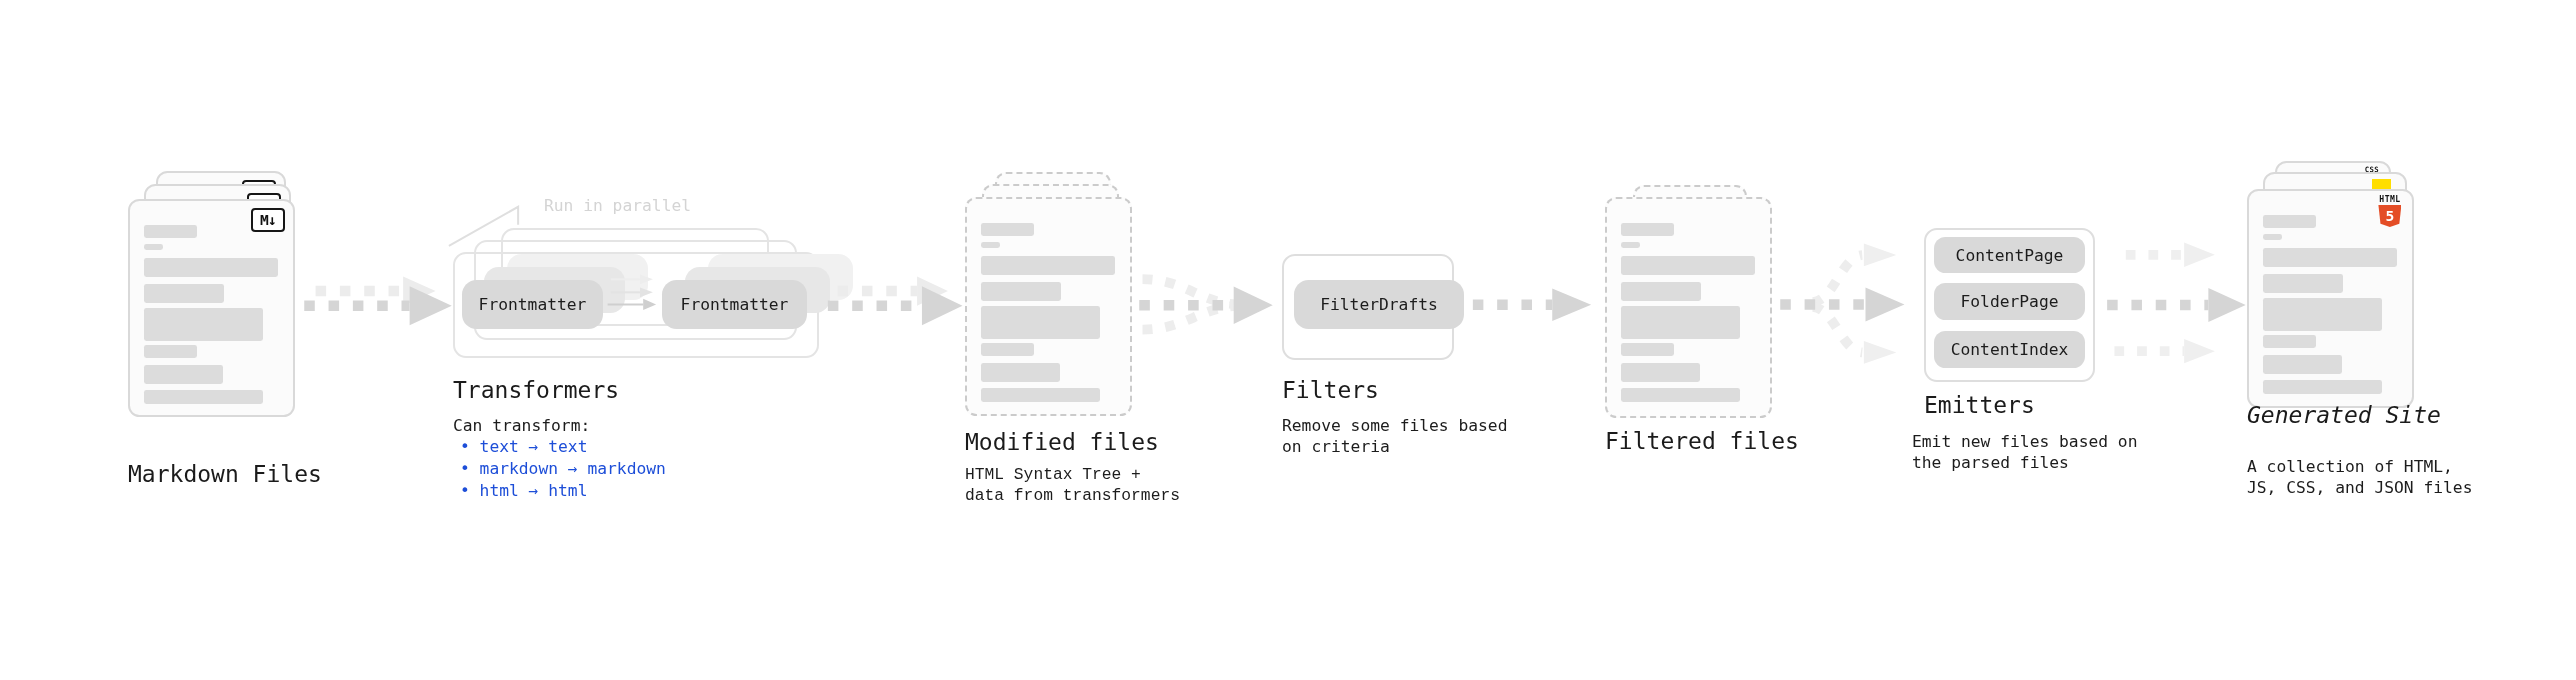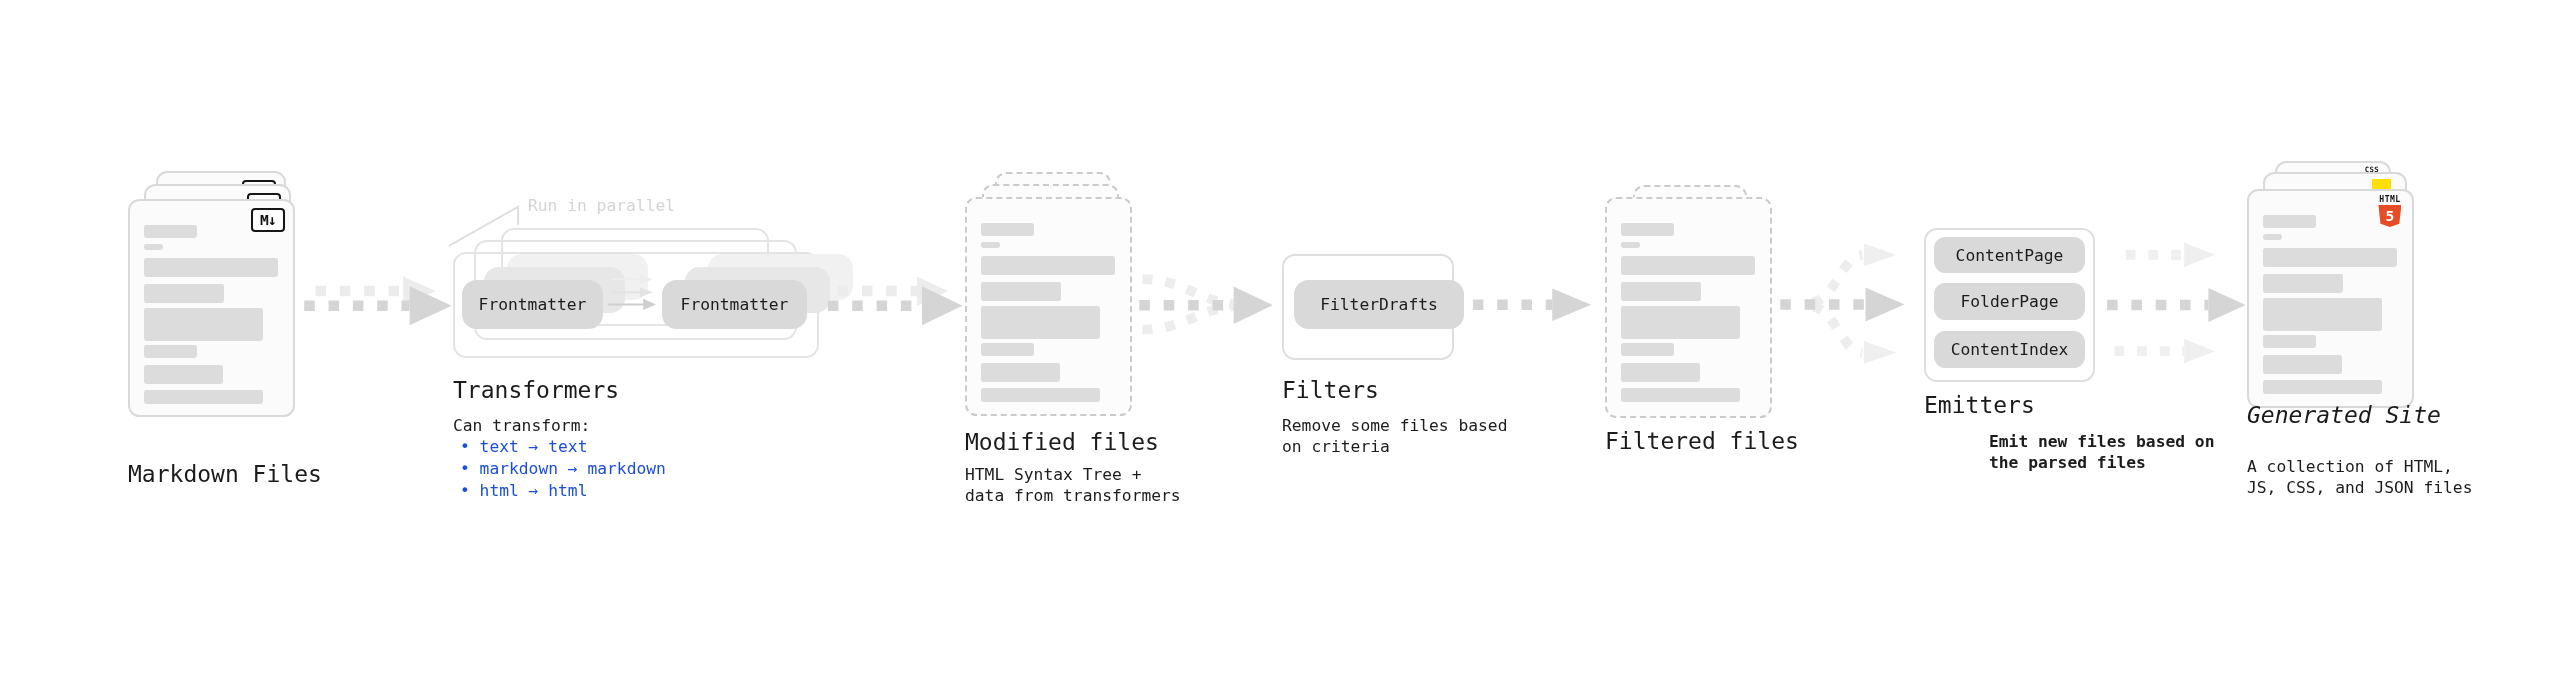--- a/index.html
+++ b/index.html
@@ -19,21 +19,21 @@
   
   .pill{position:absolute;background:#d9d9d9;border-radius:14.6px;display:flex;align-items:center;justify-content:center;
         font-size:16.3px;color:#1c1c1c;box-sizing:border-box;white-space:nowrap;}
   .pill.ghost1{background:#e7e7e7;}
   .pill.ghost2{background:#f1f1f1;}
   .pill.small{border-radius:11.4px;}
   
   .h{position:absolute;font-size:23px;font-weight:500;color:#1b1b1b;white-space:nowrap;}
   .sub{position:absolute;font-size:16.3px;line-height:21px;white-space:pre-line;color:#1c1c1c;}
   .bullets{position:absolute;font-size:16.3px;line-height:22px;color:#1d4ed8;}
-  .ann{position:absolute;font-size:16.3px;color:#d4d4d4;white-space:nowrap;}
+  .ann{position:absolute;font-size:16.3px;color:#d4d4d4;white-space:nowrap;margin-left:16px;}
   
   .cssbadge{position:absolute;right:8.1px;top:3.3px;width:18px;text-align:center;}
   .csstext{font-size:7.3px;font-weight:bold;color:#111;line-height:8.1px;letter-spacing:0.4px;}
   .cssbar{height:3.3px;width:16.3px;margin:0.8px auto 0;border-radius:0.8px;background:#2b5ce5;}
   .jsbadge{position:absolute;right:14px;top:4.9px;width:19.5px;height:11.4px;background:#ffde00;}
   .html5{position:absolute;right:10.6px;top:4.1px;width:23px;text-align:center;}
   .htmltext{font-size:8.1px;font-weight:bold;color:#111;line-height:9px;letter-spacing:0.4px;}
   .shield{width:23px;height:22px;margin-top:0.8px;background:#e44d26;
           clip-path:polygon(0 0,100% 0,91% 86%,50% 100%,9% 86%);
           display:flex;align-items:center;justify-content:center;}
@@ -123,21 +123,21 @@
         <div class="bar" style="left: 14px; top: 24.4px; width: 53px; height: 12.2px;"></div>
         <div class="bar" style="left: 14px; top: 43px; width: 18.7px; height: 5.7px;"></div>
         <div class="bar" style="left: 14px; top: 57px; width: 134px; height: 18.7px;"></div>
         <div class="bar" style="left: 14px; top: 83px; width: 80px; height: 18.7px;"></div>
         <div class="bar" style="left: 14px; top: 107px; width: 119px; height: 32.5px;"></div>
         <div class="bar" style="left: 14px; top: 144px; width: 53px; height: 13px;"></div>
         <div class="bar" style="left: 14px; top: 164px; width: 79px; height: 18.7px;"></div>
         <div class="bar" style="left: 14px; top: 189px; width: 119px; height: 14px;"></div>
       </div>
     <div class="h" style="left:965px;top:429px;">Modified files</div>
-    <div class="sub" style="left:965px;top:464px;">HTML Syntax Tree +
+    <div class="sub" style="left:965px;top:464px;font-family:Liberation Mono, monospace;">HTML Syntax Tree +
 data from transformers</div>
   </div>
 
   <svg width="140" height="70" style="left:1136px;top:271px;" viewBox="0 0 172 86">
     <path d="M8,10 C58,10 78,38 122,41" fill="none" stroke="#ededed" stroke-width="12" stroke-dasharray="12 16"></path>
     <path d="M8,72 C58,72 78,46 122,43" fill="none" stroke="#ededed" stroke-width="12" stroke-dasharray="12 16"></path>
     <line x1="4" y1="42" x2="120" y2="42" stroke="#d5d5d5" stroke-width="13" stroke-dasharray="13 17"></line>
     <path d="M120,19 L168,42 L120,65 Z" fill="#d5d5d5"></path>
   </svg>
 
@@ -177,21 +177,21 @@
     <line x1="5" y1="77" x2="110" y2="77" stroke="#d5d5d5" stroke-width="13" stroke-dasharray="13 17"></line>
     <path d="M110,56 L158,77 L110,98 Z" fill="#d5d5d5"></path>
   </svg>
 
   <div>
     <div class="frame solid" style="left:1924px;top:228px;width:171px;height:154px;"></div>
     <div class="pill small" style="left:1934px;top:237px;width:151px;height:36px;">ContentPage</div>
     <div class="pill small" style="left:1934px;top:283px;width:151px;height:37px;">FolderPage</div>
     <div class="pill small" style="left:1934px;top:331px;width:151px;height:37px;">ContentIndex</div>
     <div class="h" style="left:1924px;top:392px;">Emitters</div>
-    <div class="sub" style="left:1989px;top:431px;font-weight:bold;">Emit new files based on
+    <div class="sub" style="left:1912px;top:431px;">Emit new files based on
 the parsed files</div>
   </div>
 
   <svg width="146" height="128" style="left:2103px;top:241px;" viewBox="0 0 180 158">
     <line x1="28" y1="17" x2="100" y2="17" stroke="#efefef" stroke-width="12" stroke-dasharray="12 16"></line>
     <path d="M100,2 L138,17 L100,32 Z" fill="#efefef"></path>
     <line x1="5" y1="79" x2="130" y2="79" stroke="#d5d5d5" stroke-width="13" stroke-dasharray="13 17"></line>
     <path d="M130,58 L176,79 L130,100 Z" fill="#d5d5d5"></path>
     <line x1="14" y1="136" x2="100" y2="136" stroke="#efefef" stroke-width="12" stroke-dasharray="12 16"></line>
     <path d="M100,121 L138,136 L100,151 Z" fill="#efefef"></path>

